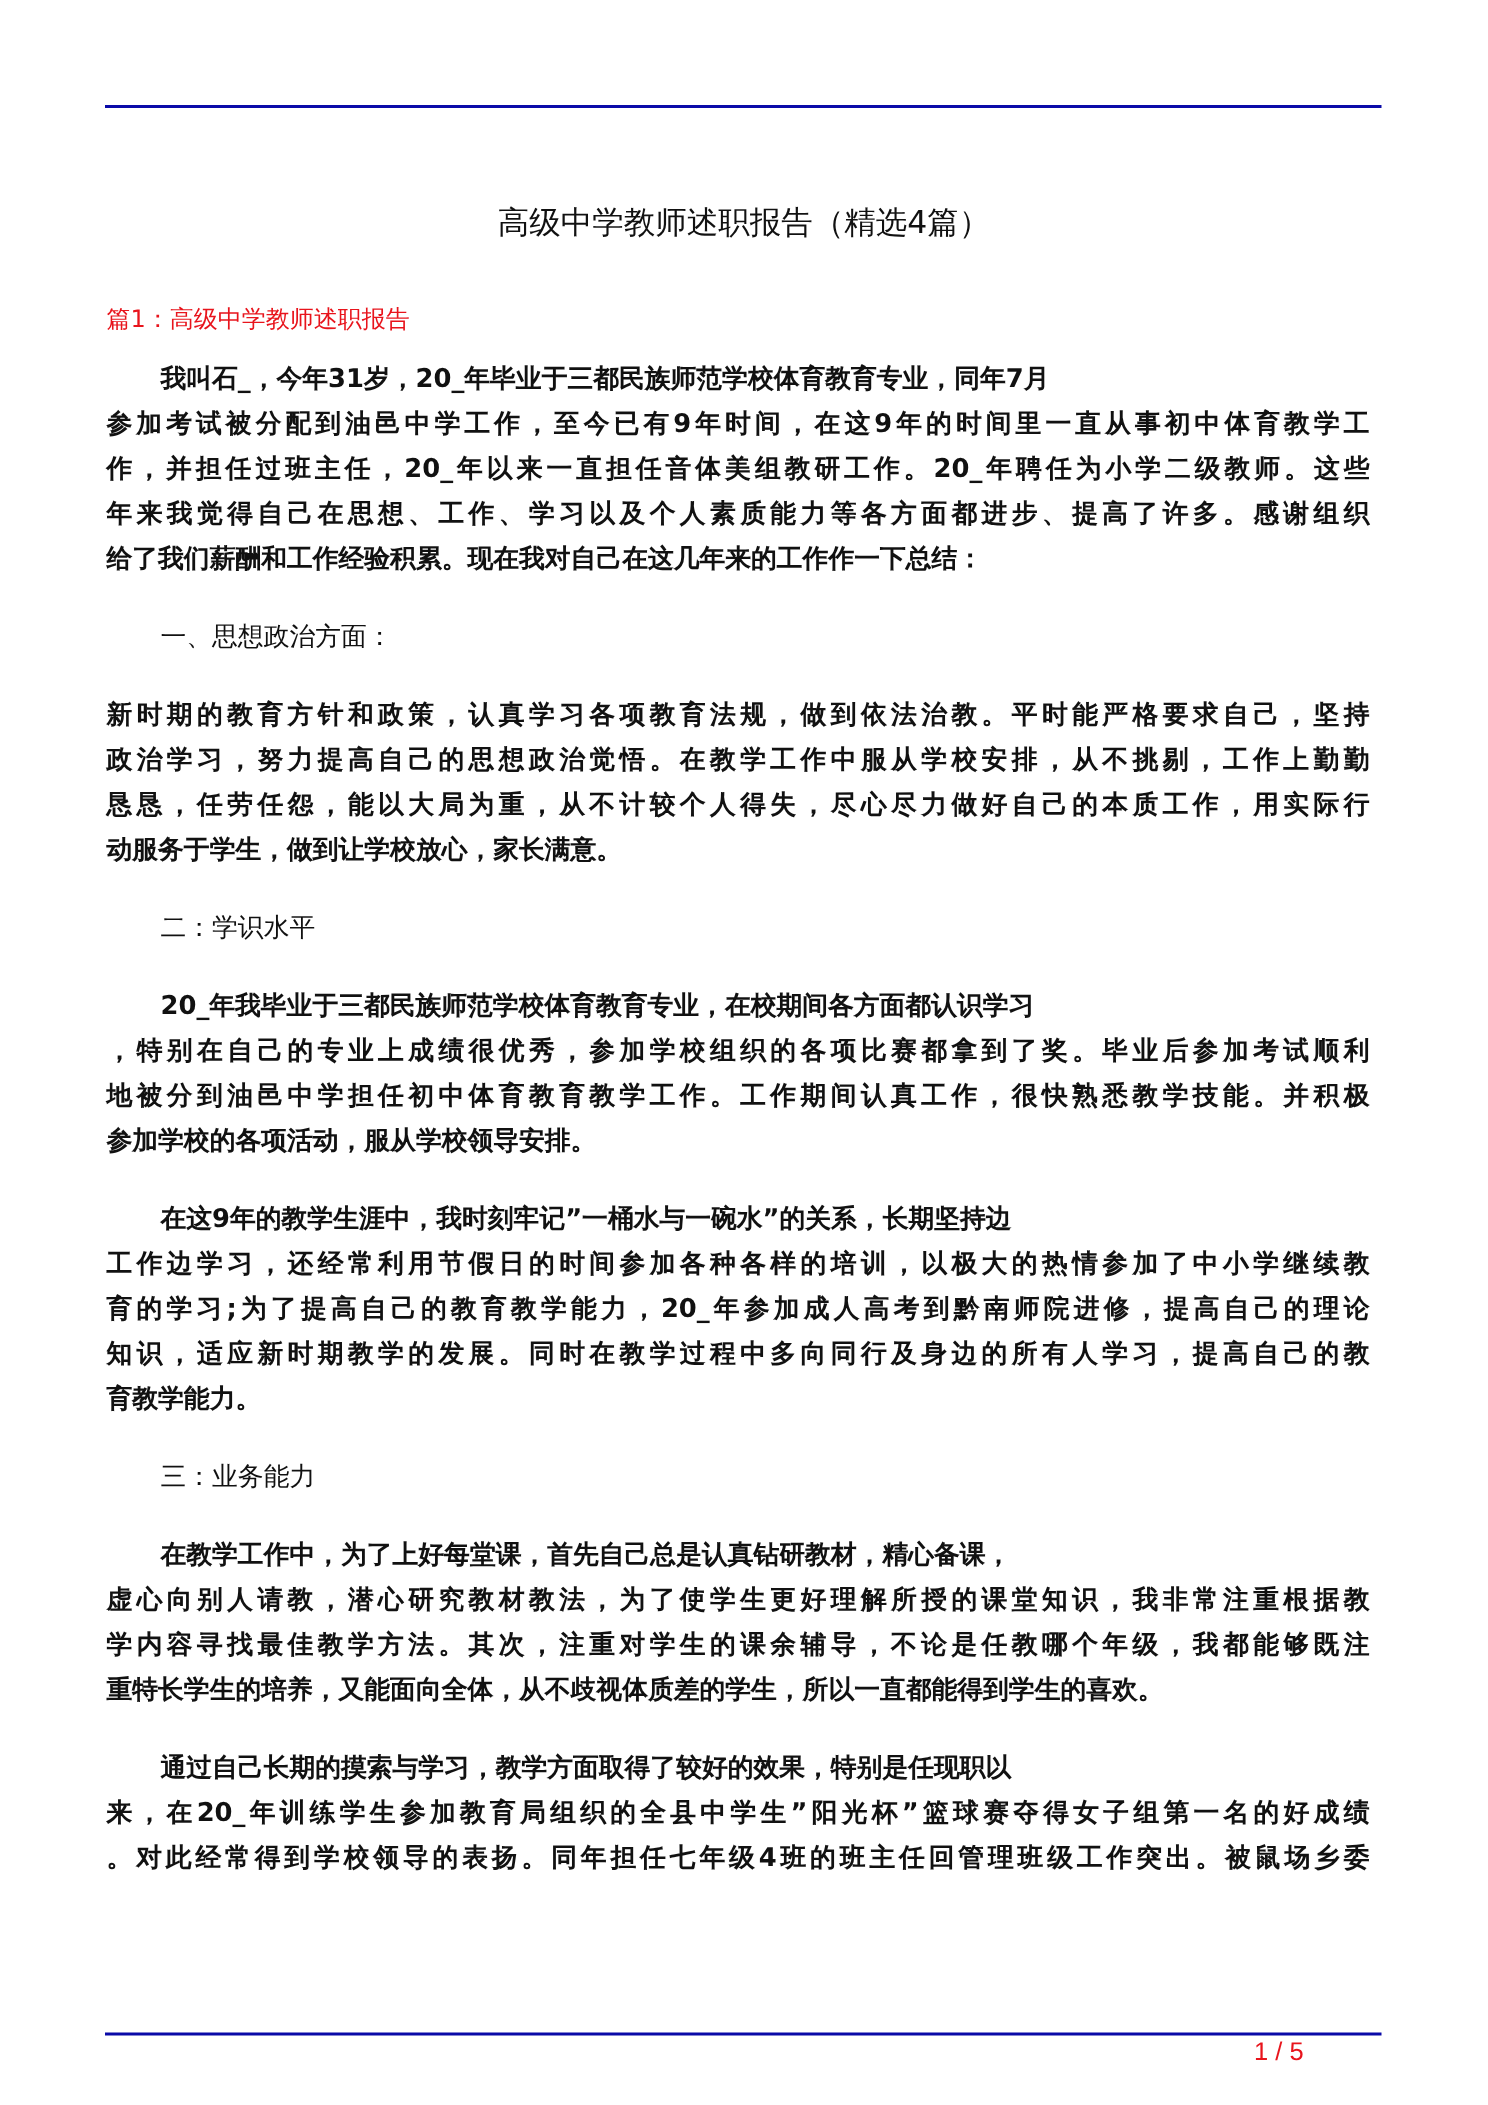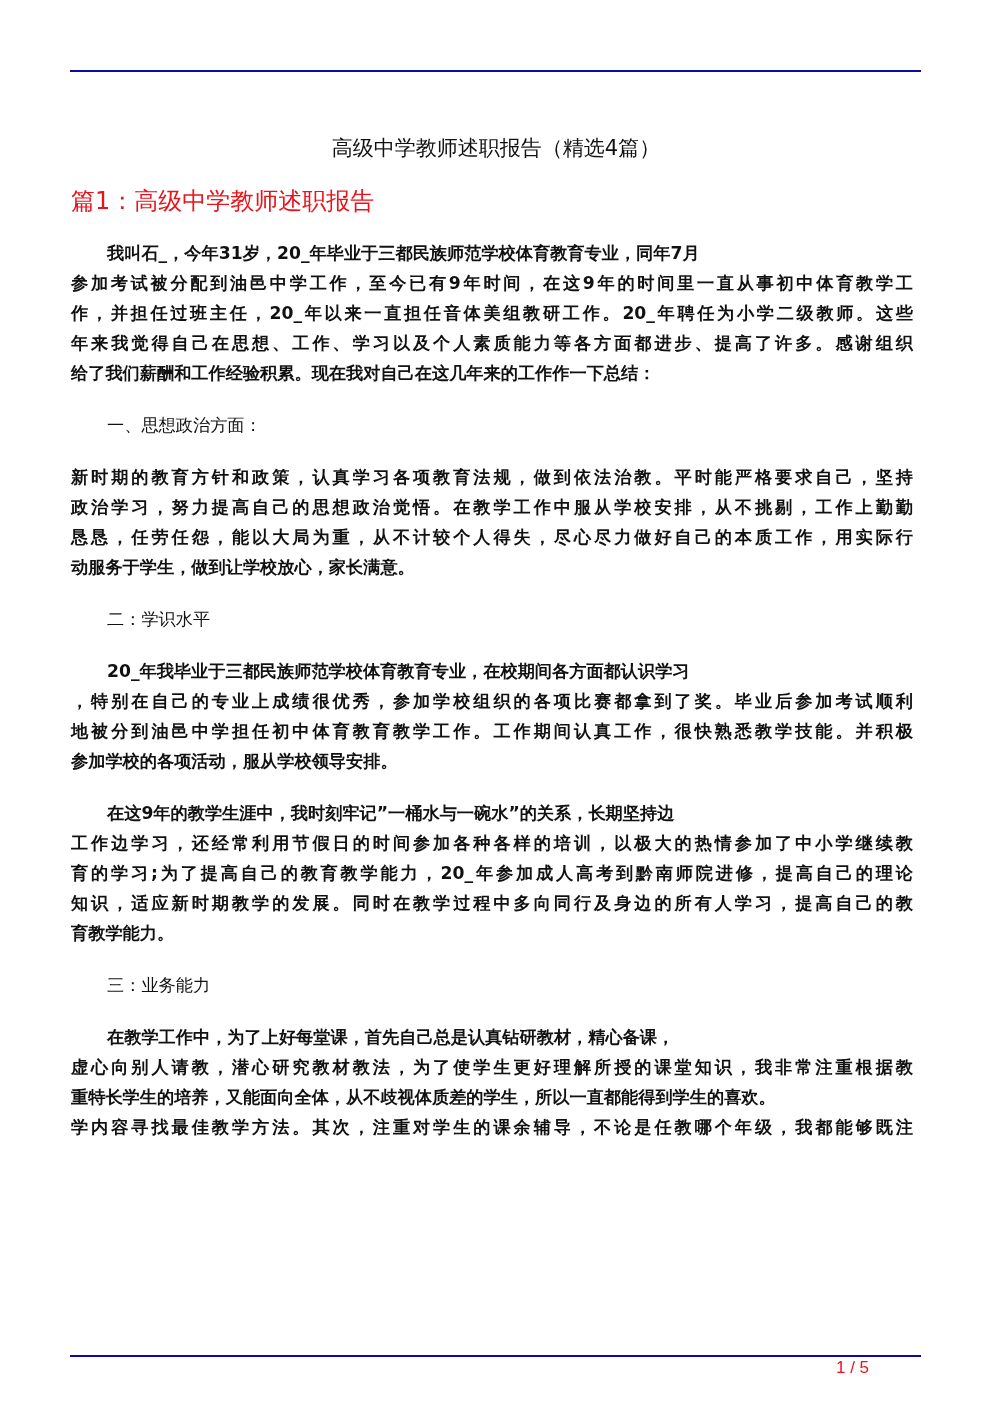--- a/index.html
+++ b/index.html
@@ -31,23 +31,23 @@
       left: 0;
       width: 992px;
       text-align: center;
       font-size: 21px;
       line-height: 40px;
       color: #111111;
       letter-spacing: 0px;
     }
     .section-heading {
       position: absolute;
-      top: 184px;
+      top: 196px;
       left: 71px;
-      font-size: 24px;
+      font-size: 16px;
       line-height: 34px;
       color: #e8141c;
     }
     .content {
       position: absolute;
       left: 71px;
       top: 238px;
       width: 842px;
       font-size: 17.2px;
       line-height: 30px;
@@ -131,22 +131,27 @@
     <span class="line">育的学习;为了提高自己的教育教学能力，20_年参加成人高考到黔南师院进修，提高自己的理论</span>
     <span class="line">知识，适应新时期教学的发展。同时在教学过程中多向同行及身边的所有人学习，提高自己的教</span>
     <span class="line last">育教学能力。</span>
   </div>
 
   <div class="subhead">三：业务能力</div>
 
   <div class="para">
     <span class="line first">在教学工作中，为了上好每堂课，首先自己总是认真钻研教材，精心备课，</span>
     <span class="line">虚心向别人请教，潜心研究教材教法，为了使学生更好理解所授的课堂知识，我非常注重根据教</span>
+    <span class="line">学内容寻找最佳教学方法。其次，注重对学生的课余辅导，不论是任教哪个年级，我都能够既注</span>
     <span class="line last">重特长学生的培养，又能面向全体，从不歧视体质差的学生，所以一直都能得到学生的喜欢。</span>
-    <span class="line">学内容寻找最佳教学方法。其次，注重对学生的课余辅导，不论是任教哪个年级，我都能够既注</span>
   </div>
 
+  <div class="para">
+    <span class="line first">通过自己长期的摸索与学习，教学方面取得了较好的效果，特别是任现职以</span>
+    <span class="line">来，在20_年训练学生参加教育局组织的全县中学生”阳光杯”篮球赛夺得女子组第一名的好成绩</span>
+    <span class="line">。对此经常得到学校领导的表扬。同年担任七年级4班的班主任回管理班级工作突出。被鼠场乡委</span>
+  </div>
 
 </div>
 
 <div class="rule bottom"></div>
 
 <div class="page-number">1 / 5</div>
 
 </body></html>

